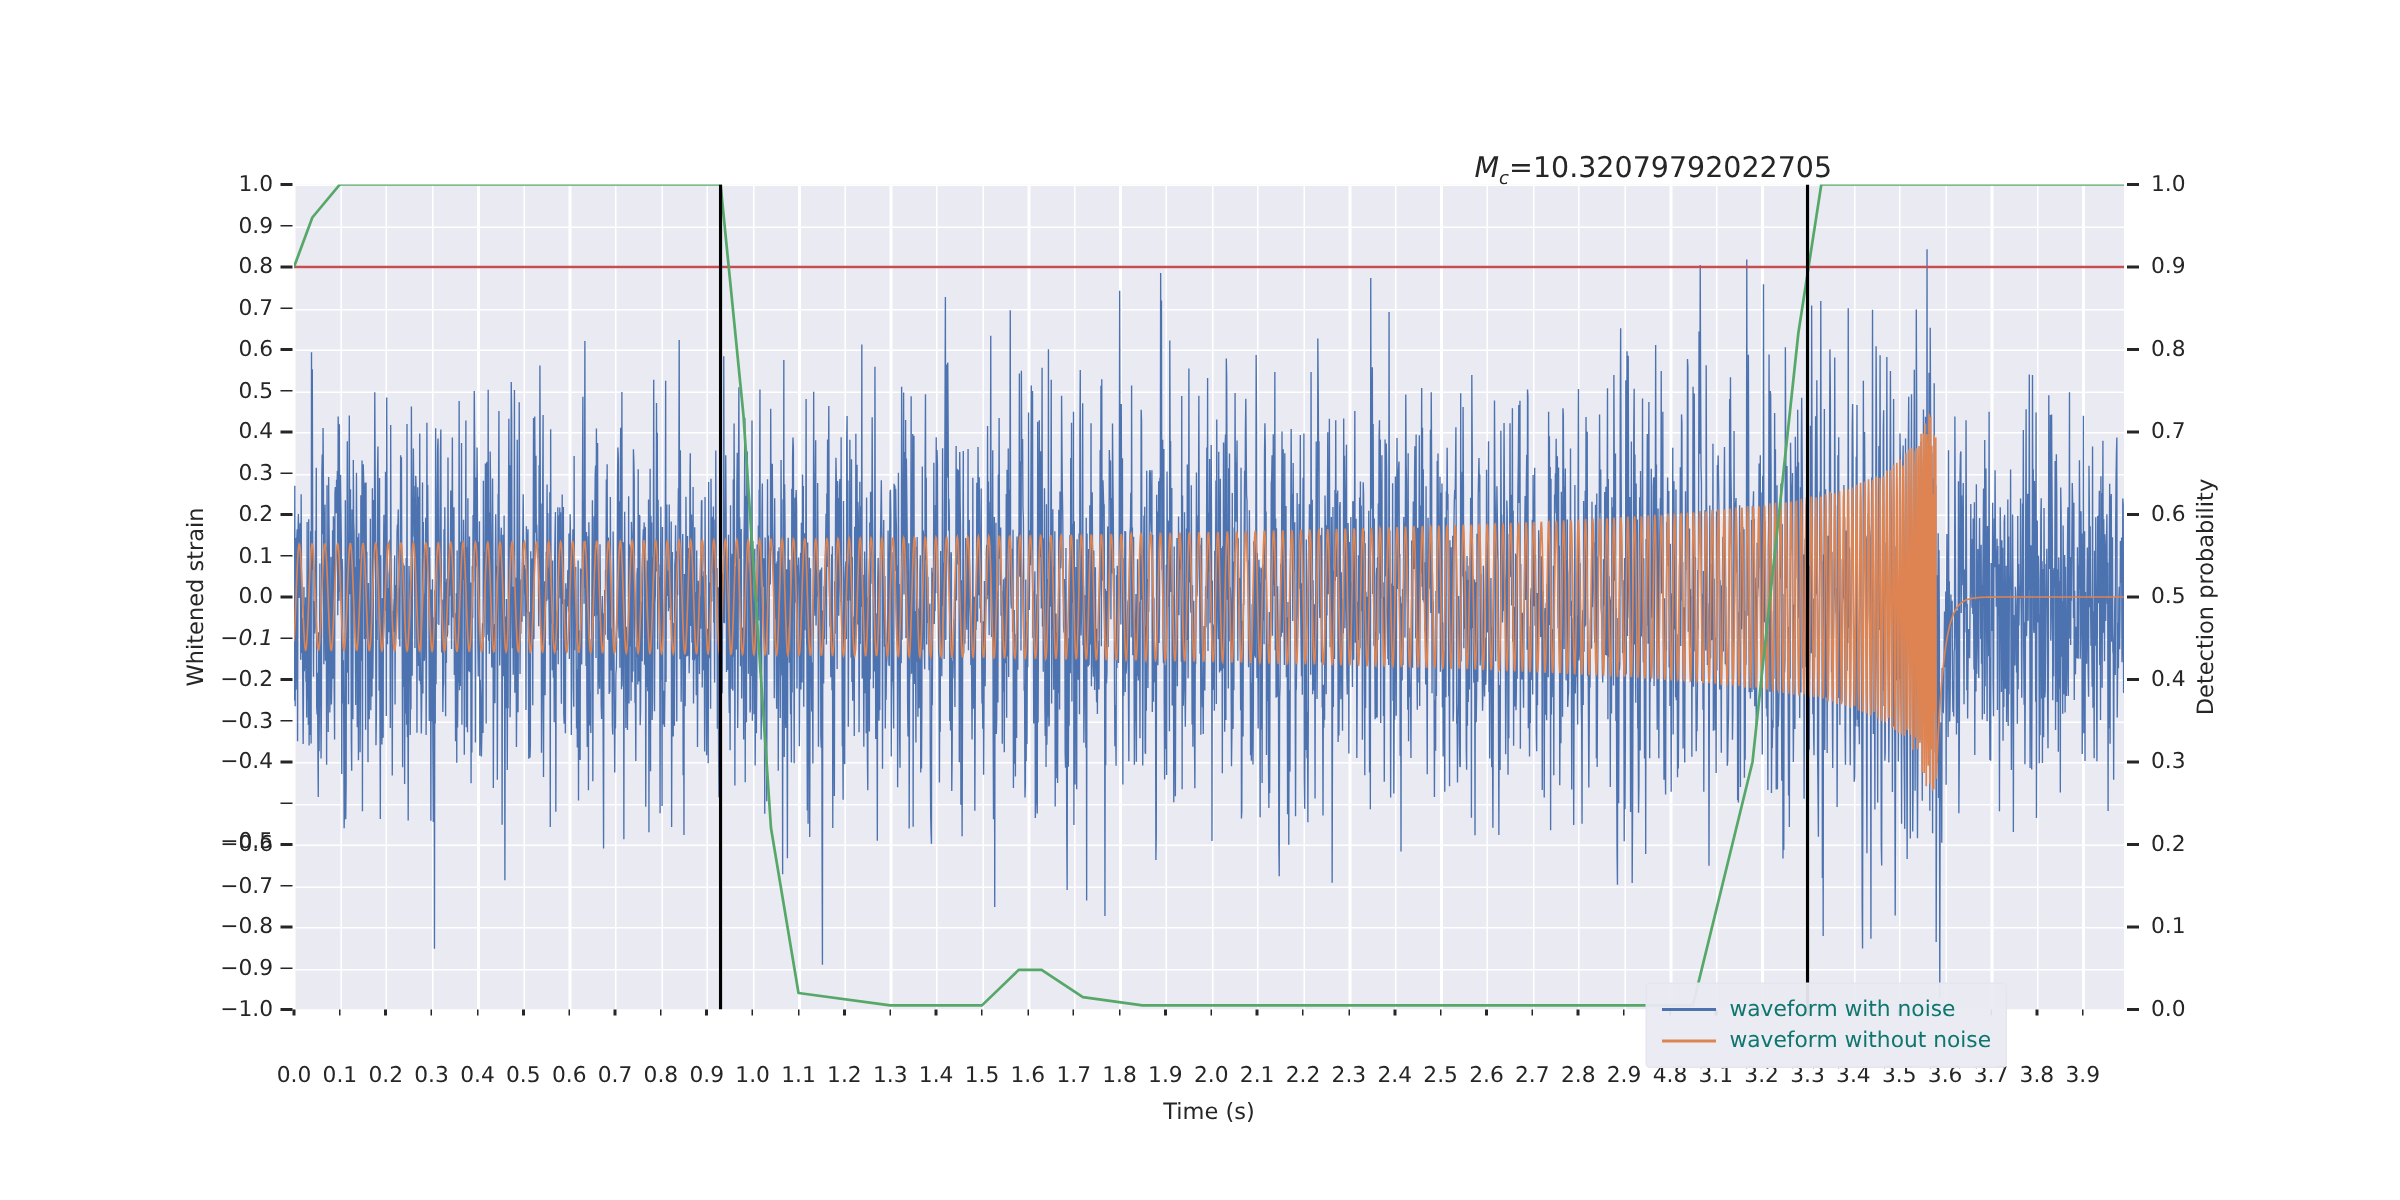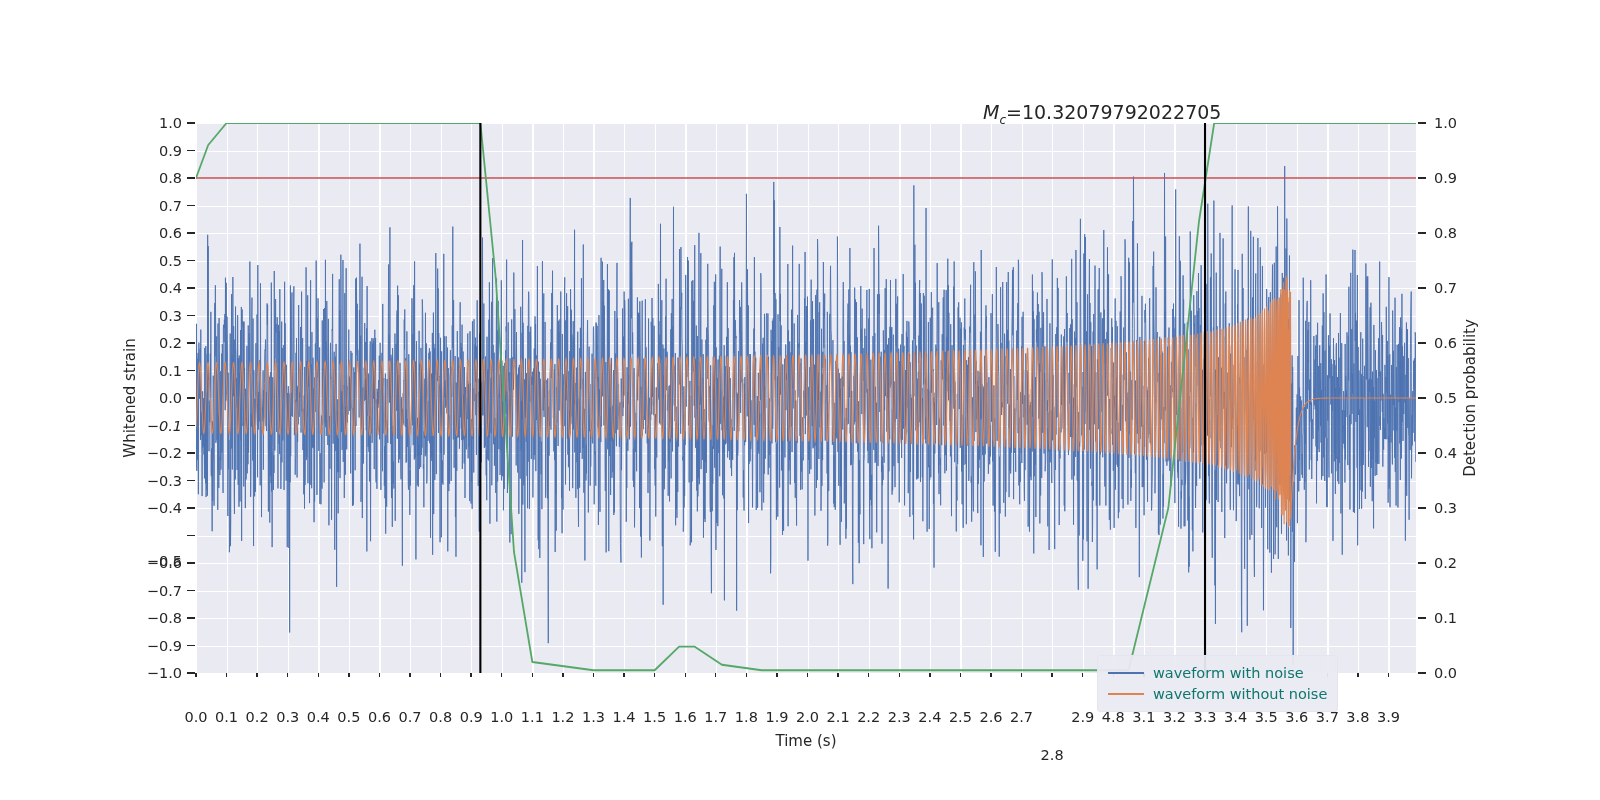--- a/index.html
+++ b/index.html
@@ -203,21 +203,21 @@
       <div class="tick" style="left: 899.258px; top: 709px; transform: translateX(-50%);">2.3</div>
       <div class="tickmark" style="left: 898.558px; top: 673px; width: 1.4px; height: 4px;"></div>
       <div class="tick" style="left: 929.835px; top: 709px; transform: translateX(-50%);">2.4</div>
       <div class="tickmark" style="left: 929.135px; top: 673px; width: 1.4px; height: 4px;"></div>
       <div class="tick" style="left: 960.411px; top: 709px; transform: translateX(-50%);">2.5</div>
       <div class="tickmark" style="left: 959.711px; top: 673px; width: 1.4px; height: 4px;"></div>
       <div class="tick" style="left: 990.987px; top: 709px; transform: translateX(-50%);">2.6</div>
       <div class="tickmark" style="left: 990.287px; top: 673px; width: 1.4px; height: 4px;"></div>
       <div class="tick" style="left: 1021.56px; top: 709px; transform: translateX(-50%);">2.7</div>
       <div class="tickmark" style="left: 1020.86px; top: 673px; width: 1.4px; height: 4px;"></div>
-      <div class="tick" style="left: 1052.14px; top: 747px; transform: translateX(-50%);">2.8</div>
+      <div class="tick" style="left: 1052.14px; top: 709px; transform: translateX(-50%);">2.8</div>
       <div class="tickmark" style="left: 1051.44px; top: 673px; width: 1.4px; height: 4px;"></div>
       <div class="tick" style="left: 1082.72px; top: 709px; transform: translateX(-50%);">2.9</div>
       <div class="tickmark" style="left: 1082.02px; top: 673px; width: 1.4px; height: 4px;"></div>
       <div class="tick" style="left: 1113.29px; top: 709px; transform: translateX(-50%);">4.8</div>
       <div class="tickmark" style="left: 1112.59px; top: 673px; width: 1.4px; height: 4px;"></div>
       <div class="tick" style="left: 1143.87px; top: 709px; transform: translateX(-50%);">3.1</div>
       <div class="tickmark" style="left: 1143.17px; top: 673px; width: 1.4px; height: 4px;"></div>
       <div class="tick" style="left: 1174.45px; top: 709px; transform: translateX(-50%);">3.2</div>
       <div class="tickmark" style="left: 1173.75px; top: 673px; width: 1.4px; height: 4px;"></div>
       <div class="tick" style="left: 1205.02px; top: 709px; transform: translateX(-50%);">3.3</div>

